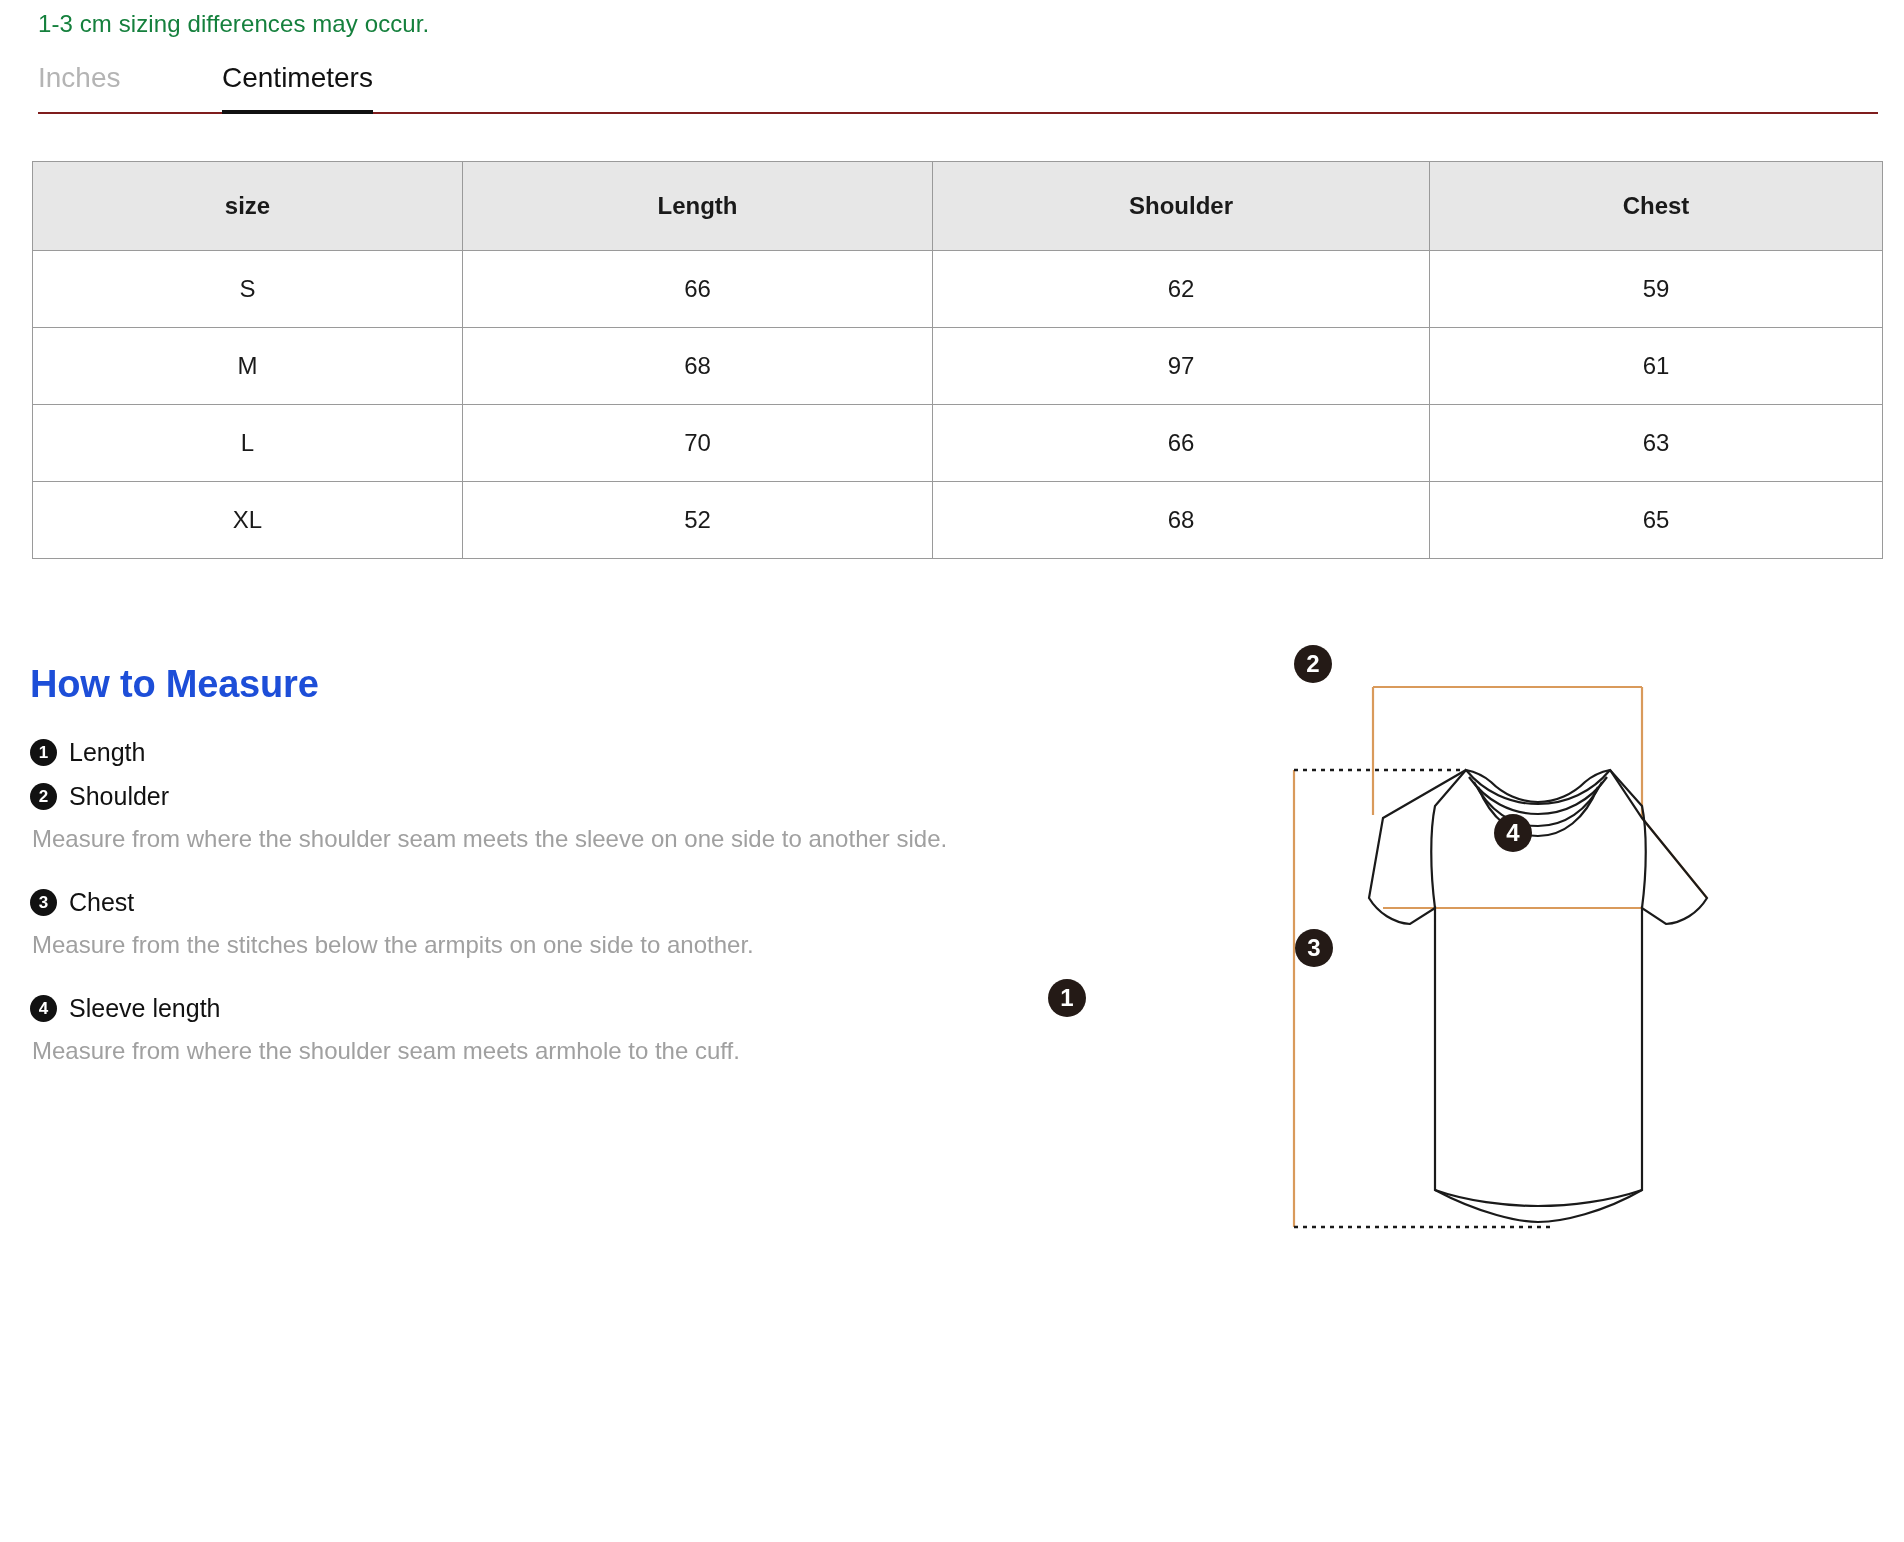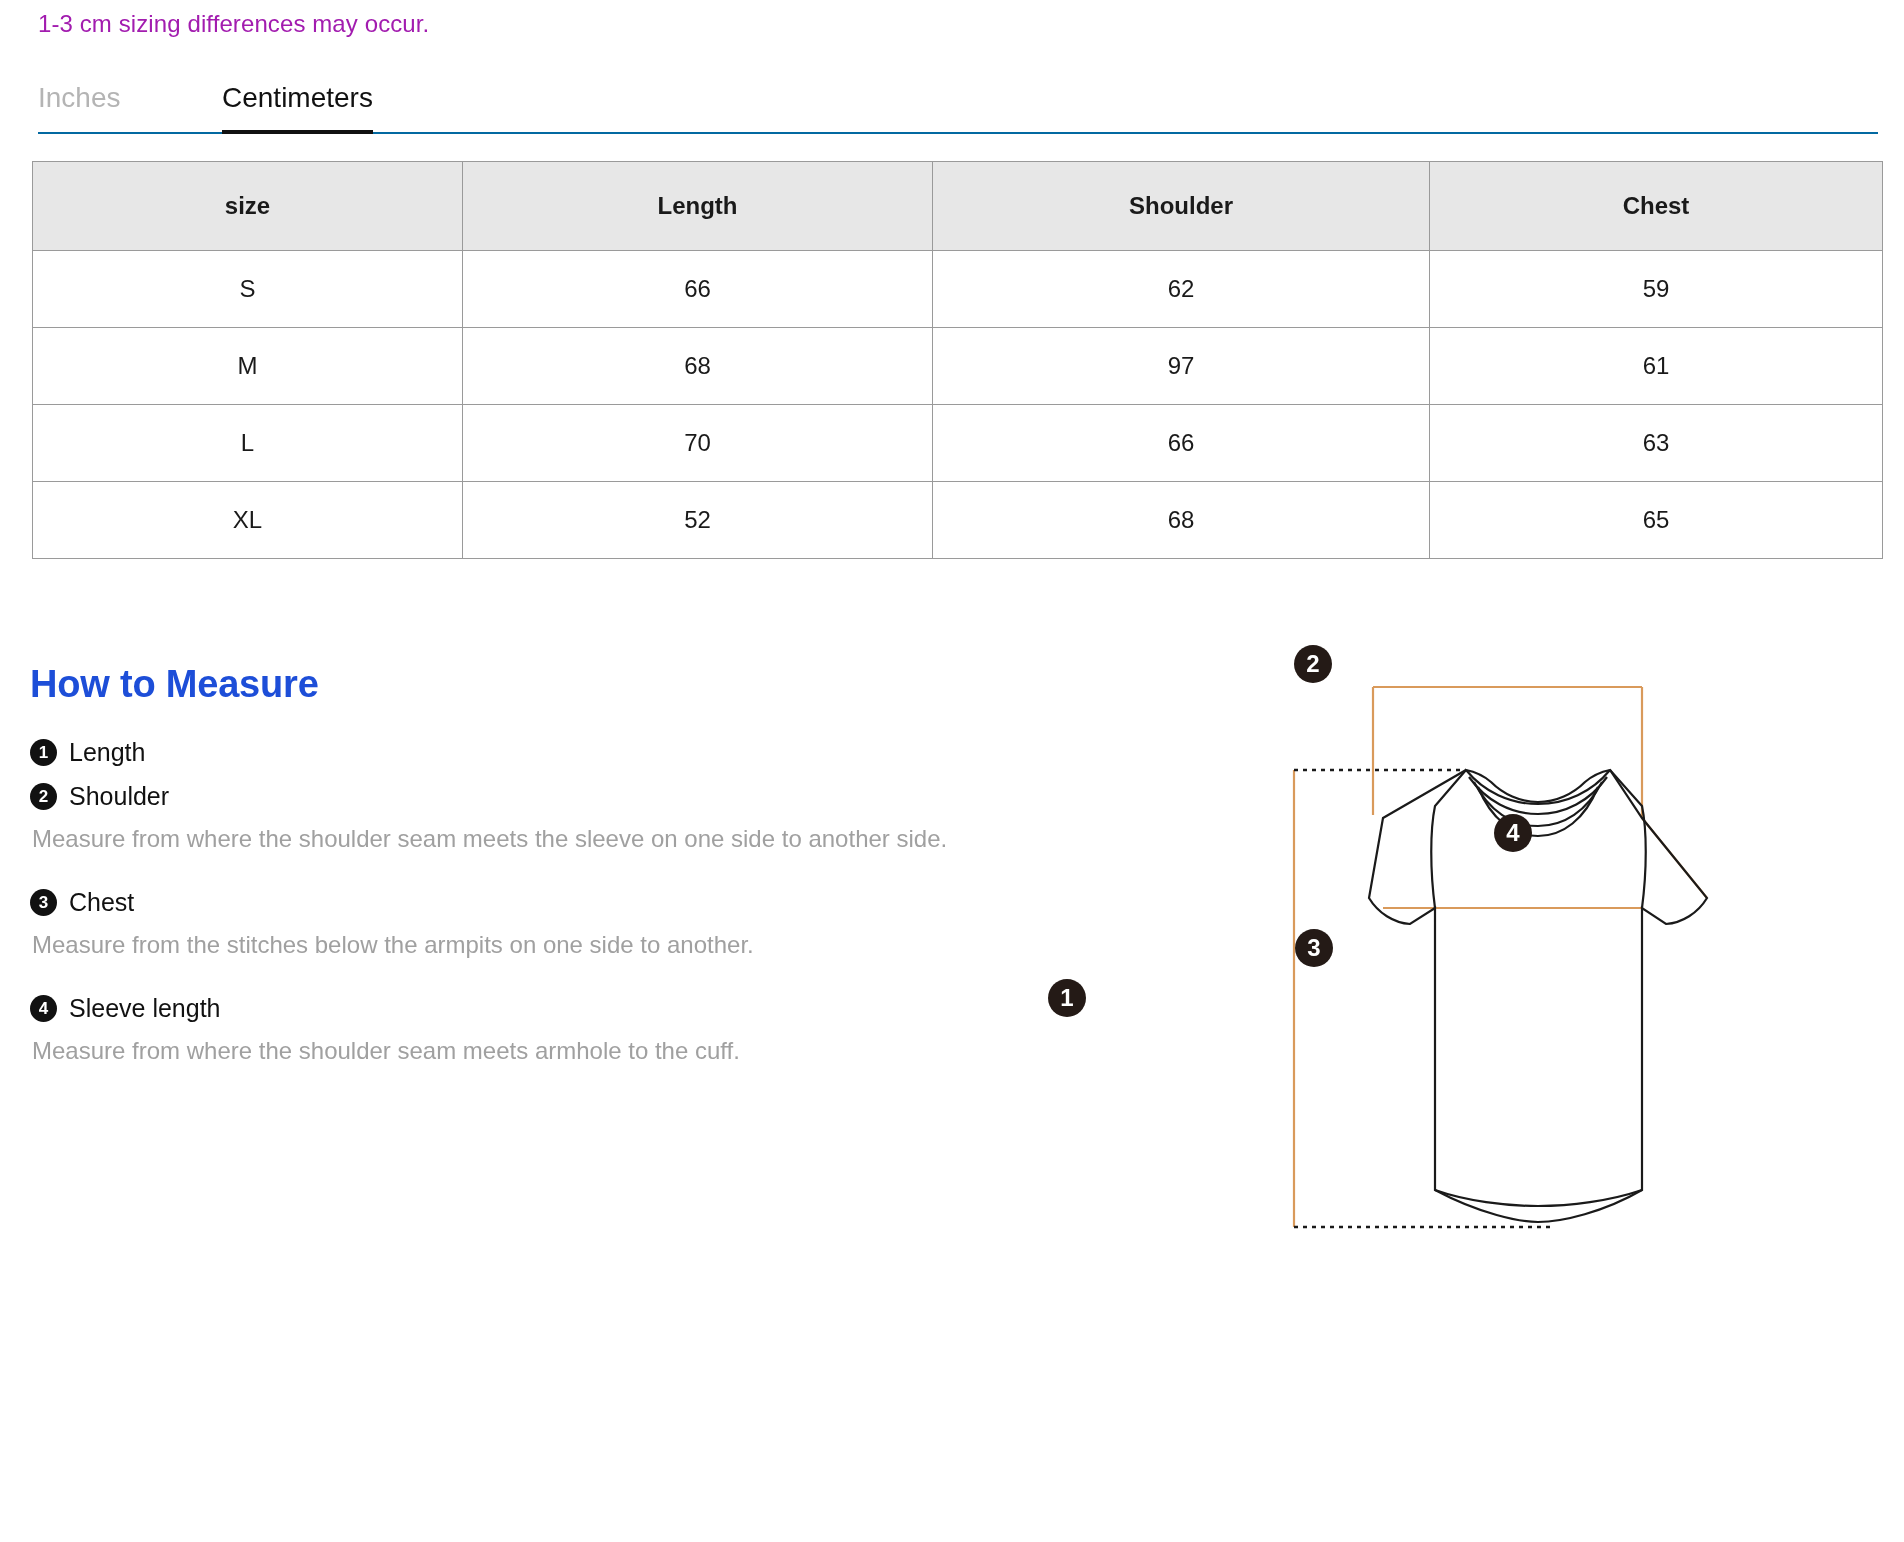--- a/index.html
+++ b/index.html
@@ -23,32 +23,32 @@
     box-sizing: border-box;
   }
 
   
   .notice {
     position: absolute;
     left: 38px;
     top: 8px;
     font-size: 24px;
     line-height: 32px;
-    color: #a21caf;
+    color: #15803d;
     letter-spacing: 0.1px;
   }
 
   
   .tabs {
     position: absolute;
     left: 38px;
-    top: 80px;
+    top: 60px;
     width: 1840px;
     height: 54px;
-    border-bottom: 2px solid #0369a1;
+    border-bottom: 2px solid #7f1d1d;
     box-sizing: border-box;
   }
   .tab {
     position: absolute;
     top: 0;
     font-size: 28px;
     line-height: 36px;
     padding-bottom: 14px;
     box-sizing: border-box;
     cursor: pointer;

